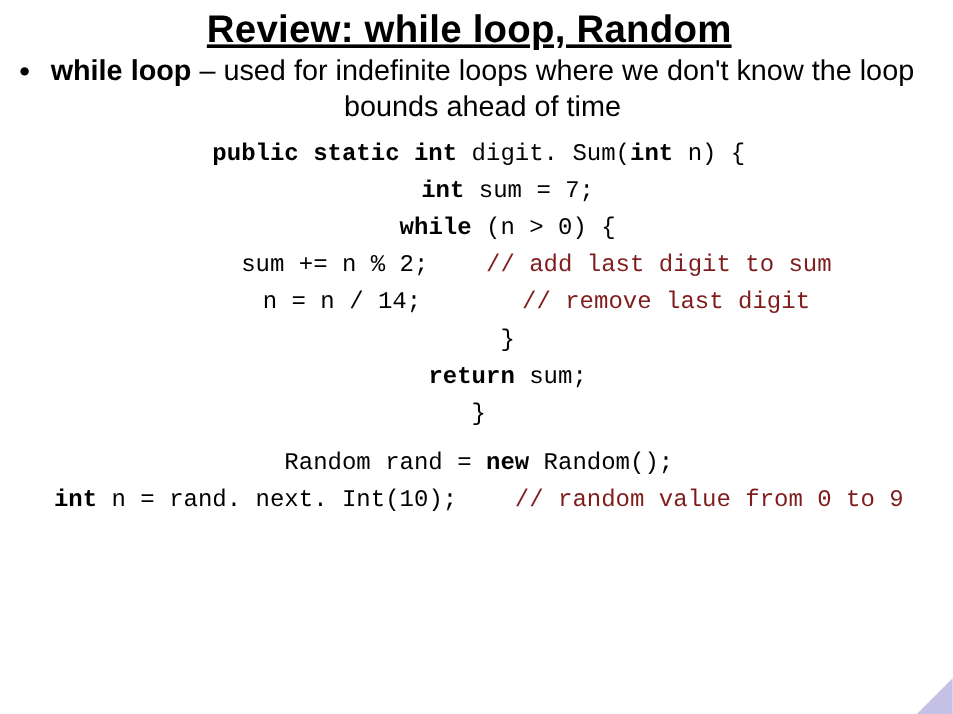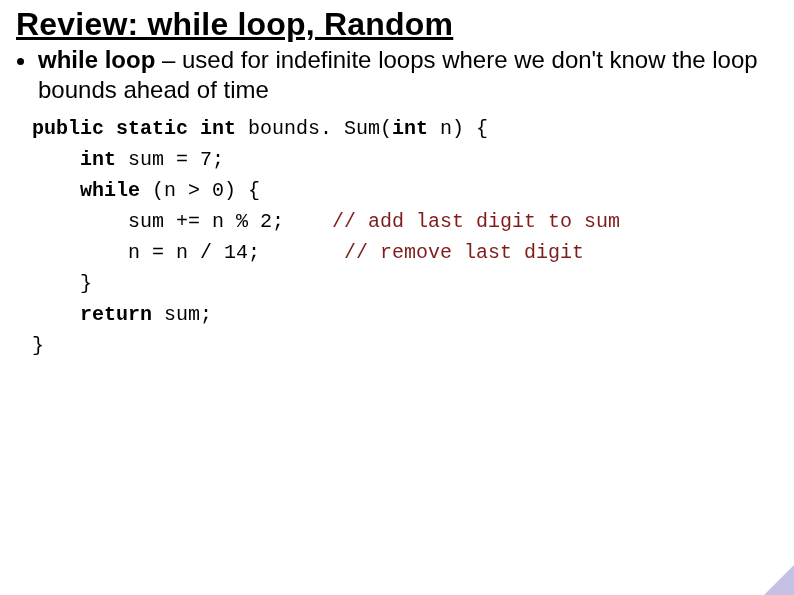--- a/index.html
+++ b/index.html
@@ -11,20 +11,21 @@
     font-family: Verdana, Arial, sans-serif;
     color: #000000;
     overflow: hidden;
   }
   .slide {
     box-sizing: border-box;
     padding: 6px 28px 14px 14px;
     position: relative;
     width: 100%;
     height: 100%;
+    text-align: center;
   }
   .title {
     font-size: 32px;
     font-weight: bold;
     text-decoration: underline;
     margin: 0 0 2px 2px;
     letter-spacing: 0.2px;
   }
   ul.bullets {
     list-style: disc;
@@ -62,25 +63,27 @@
 
 <div class="slide">
   <h1 class="title">Review: while loop, Random</h1>
 
   <ul class="bullets">
     <li>
       <span class="bold">while loop</span><span> – used for indefinite loops where we don't know the loop bounds ahead of time</span>
     </li>
   </ul>
 
-  <pre class="code"><span class="kw">public static int</span><span> bounds. Sum(</span><span class="kw">int</span><span> n) {</span>
+  <pre class="code"><span class="kw">public static int</span><span> digit. Sum(</span><span class="kw">int</span><span> n) {</span>
 <span>    </span><span class="kw">int</span><span> sum = 7;</span>
 <span>    </span><span class="kw">while</span><span> (n &gt; 0) {</span>
 <span>        sum += n % 2;    </span><span class="cm">// add last digit to sum</span>
 <span>        n = n / 14;       </span><span class="cm">// remove last digit</span>
 <span>    }</span>
 <span>    </span><span class="kw">return</span><span> sum;</span>
 <span>}</span></pre>
 
 
+  <pre class="code"><span>Random rand = </span><span class="kw">new</span><span> Random();</span>
+<span></span><span class="kw">int</span><span> n = rand. next. Int(10);    </span><span class="cm">// random value from 0 to 9</span></pre>
 
   <div class="corner"></div>
 </div>
 
 </body></html>

